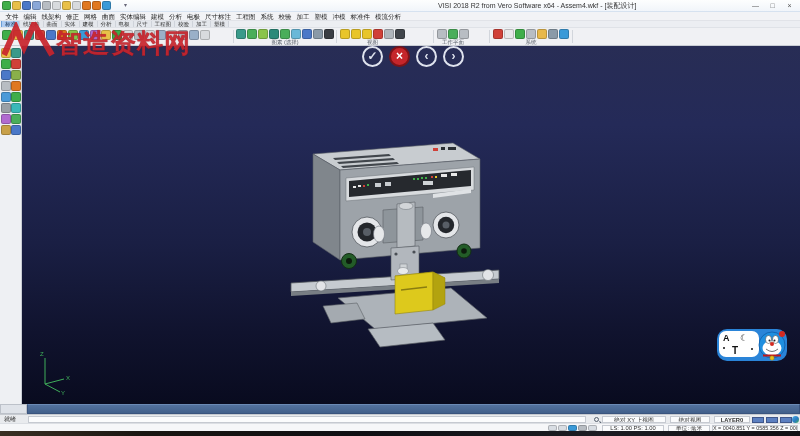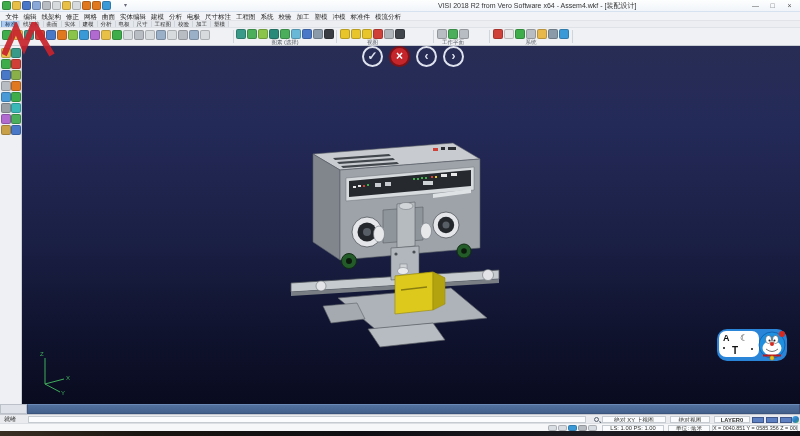--- a/index.html
+++ b/index.html
@@ -320,20 +320,21 @@
       <line x1="47" y1="28.5" x2="65" y2="28.5" stroke="#c01818" stroke-width="2"></line>
       <circle cx="56" cy="31" r="2.2" fill="#e8c020" stroke="#a07808" stroke-width="0.5"></circle>
       <circle cx="66" cy="7" r="3" fill="#d42a20"></circle>
     </svg>
   </div>
 
   <div class="watermark">
     <svg width="54" height="36" viewBox="0 0 54 36">
       <path d="M2,33 L14,6 L22,25 L32,2 L50,33" stroke="#c8242c" stroke-width="6" fill="none"></path>
     </svg>
+    <span class="wm-text">智造资料网</span>
   </div>
 
   <div class="scroll-corner"></div>
   <div class="hscroll"></div>
 
   <div class="status1">
     <span class="sready">就绪</span>
     <span class="slongfield"></span>
     <span class="mag"></span>
     <span class="sfield" style="left:602px;width:64px">绝对 XY 上视图</span>

